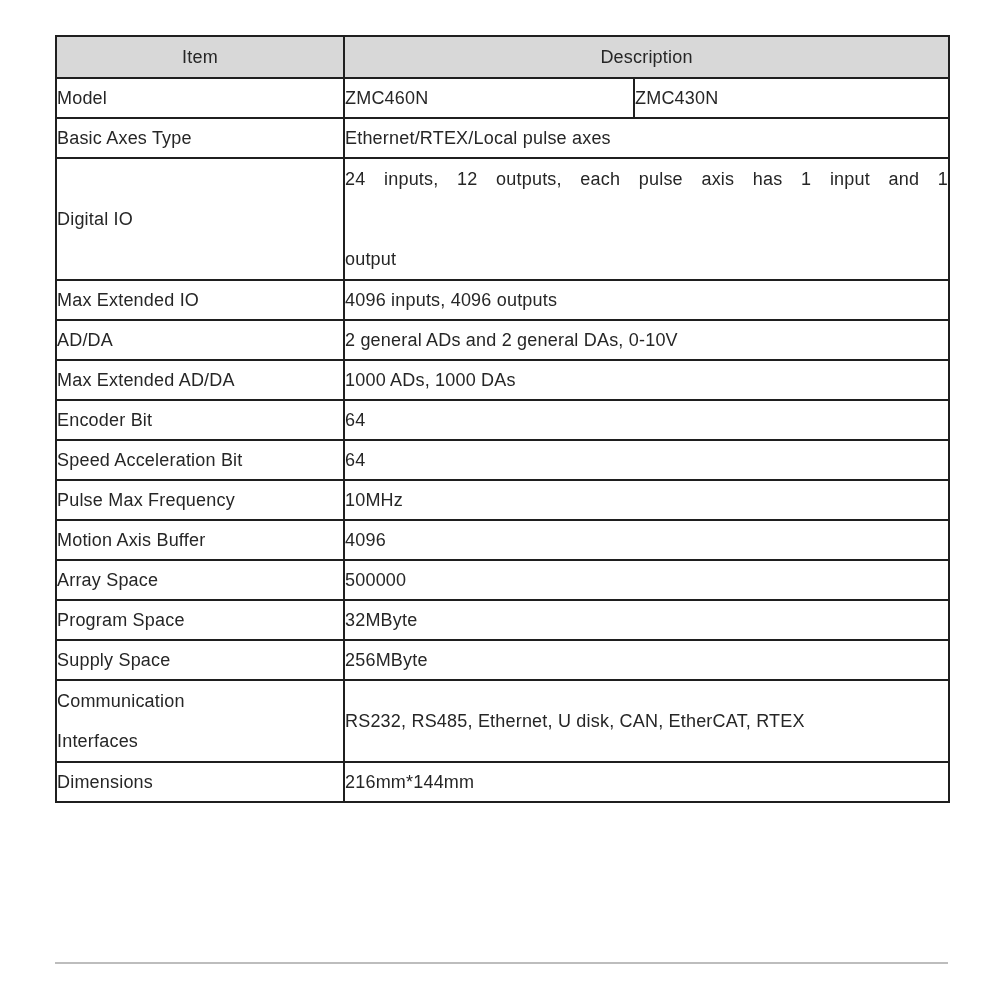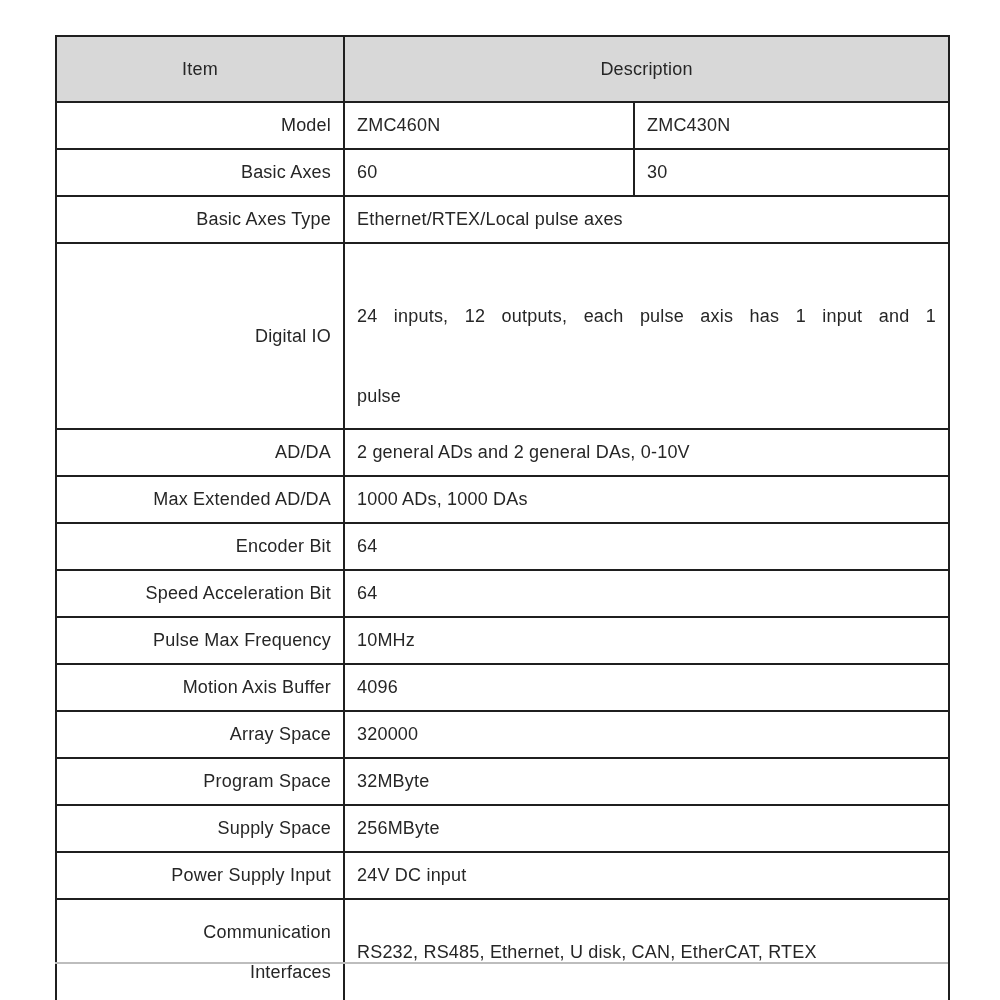--- a/index.html
+++ b/index.html
@@ -20,49 +20,48 @@
   table.spec-table {
     width: 893px;
     border-collapse: collapse;
     table-layout: fixed;
     font-size: 18px;
     letter-spacing: 0.2px;
   }
   table.spec-table th,
   table.spec-table td {
     border: 2px solid #1f1f1f;
-    padding: 12px;
+    padding: 0;
     vertical-align: middle;
   }
   col.c-item  { width: 288px; }
   col.c-desc1 { width: 290px; }
   col.c-desc2 { width: 315px; }
 
   tr { height: 40px; }
   tr.tall { height: 80px; }
 
   th.header-cell {
     background: #d8d8d8;
     font-weight: 400;
     text-align: center;
     height: 40px;
   }
   td.item-cell {
-    text-align: right;
+    text-align: left;
   }
   td.desc-cell {
     text-align: left;
     padding-left: 10px;
     padding-right: 8px;
   }
   .line { display: block; }
   tr.tall .line { line-height: 40px; }
   .line.justify {
     text-align: justify;
-    margin-top: 40px;
   }
   .line.justify::after {
     content: "";
     display: inline-block;
     width: 100%;
     height: 0;
   }
   .cropped-row-edge {
     position: absolute;
     left: 0;
@@ -95,44 +94,41 @@
           </td>
           <td class="desc-cell">
             <span class="line">ZMC460N</span>
           </td>
           <td class="desc-cell">
             <span class="line">ZMC430N</span>
           </td>
         </tr>
         <tr>
           <td class="item-cell">
-            <span class="line">Basic Axes</span>
-          </td>
-          <td class="desc-cell">
-            <span class="line">60</span>
-          </td>
-          <td class="desc-cell">
-            <span class="line">30</span>
-          </td>
-        </tr>
-        <tr>
-          <td class="item-cell">
             <span class="line">Basic Axes Type</span>
           </td>
           <td class="desc-cell" colspan="2">
             <span class="line">Ethernet/RTEX/Local pulse axes</span>
           </td>
         </tr>
         <tr class="tall">
           <td class="item-cell">
             <span class="line">Digital IO</span>
           </td>
           <td class="desc-cell" colspan="2">
             <span class="line justify">24 inputs, 12 outputs, each pulse axis has 1 input and 1</span>
-            <span class="line">pulse</span>
+            <span class="line">output</span>
+          </td>
+        </tr>
+        <tr>
+          <td class="item-cell">
+            <span class="line">Max Extended IO</span>
+          </td>
+          <td class="desc-cell" colspan="2">
+            <span class="line">4096 inputs, 4096 outputs</span>
           </td>
         </tr>
         <tr>
           <td class="item-cell">
             <span class="line">AD/DA</span>
           </td>
           <td class="desc-cell" colspan="2">
             <span class="line">2 general ADs and 2 general DAs, 0-10V</span>
           </td>
         </tr>
@@ -174,45 +170,37 @@
           </td>
           <td class="desc-cell" colspan="2">
             <span class="line">4096</span>
           </td>
         </tr>
         <tr>
           <td class="item-cell">
             <span class="line">Array Space</span>
           </td>
           <td class="desc-cell" colspan="2">
-            <span class="line">320000</span>
+            <span class="line">500000</span>
           </td>
         </tr>
         <tr>
           <td class="item-cell">
             <span class="line">Program Space</span>
           </td>
           <td class="desc-cell" colspan="2">
             <span class="line">32MByte</span>
           </td>
         </tr>
         <tr>
           <td class="item-cell">
             <span class="line">Supply Space</span>
           </td>
           <td class="desc-cell" colspan="2">
             <span class="line">256MByte</span>
-          </td>
-        </tr>
-        <tr>
-          <td class="item-cell">
-            <span class="line">Power Supply Input</span>
-          </td>
-          <td class="desc-cell" colspan="2">
-            <span class="line">24V DC input</span>
           </td>
         </tr>
         <tr class="tall">
           <td class="item-cell">
             <span class="line">Communication</span>
             <span class="line">Interfaces</span>
           </td>
           <td class="desc-cell" colspan="2">
             <span class="line">RS232, RS485, Ethernet, U disk, CAN, EtherCAT, RTEX</span>
           </td>

